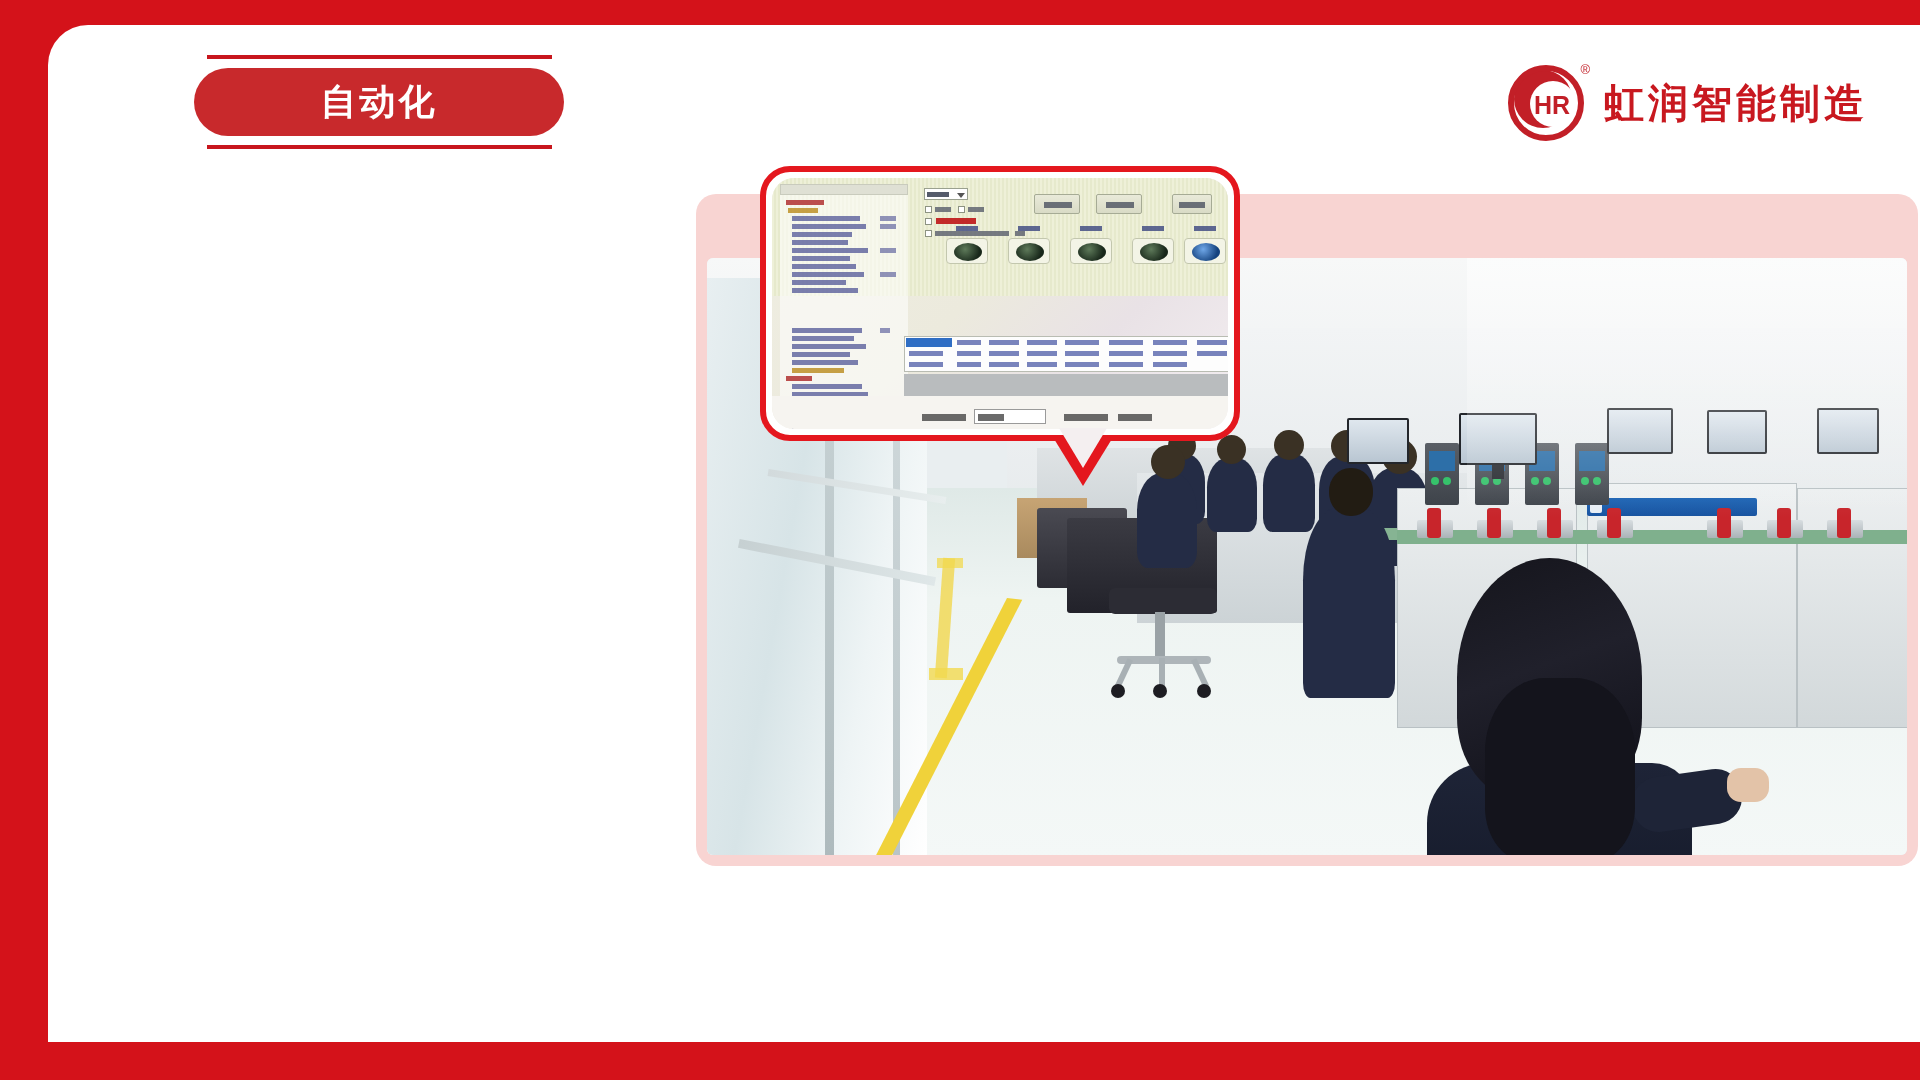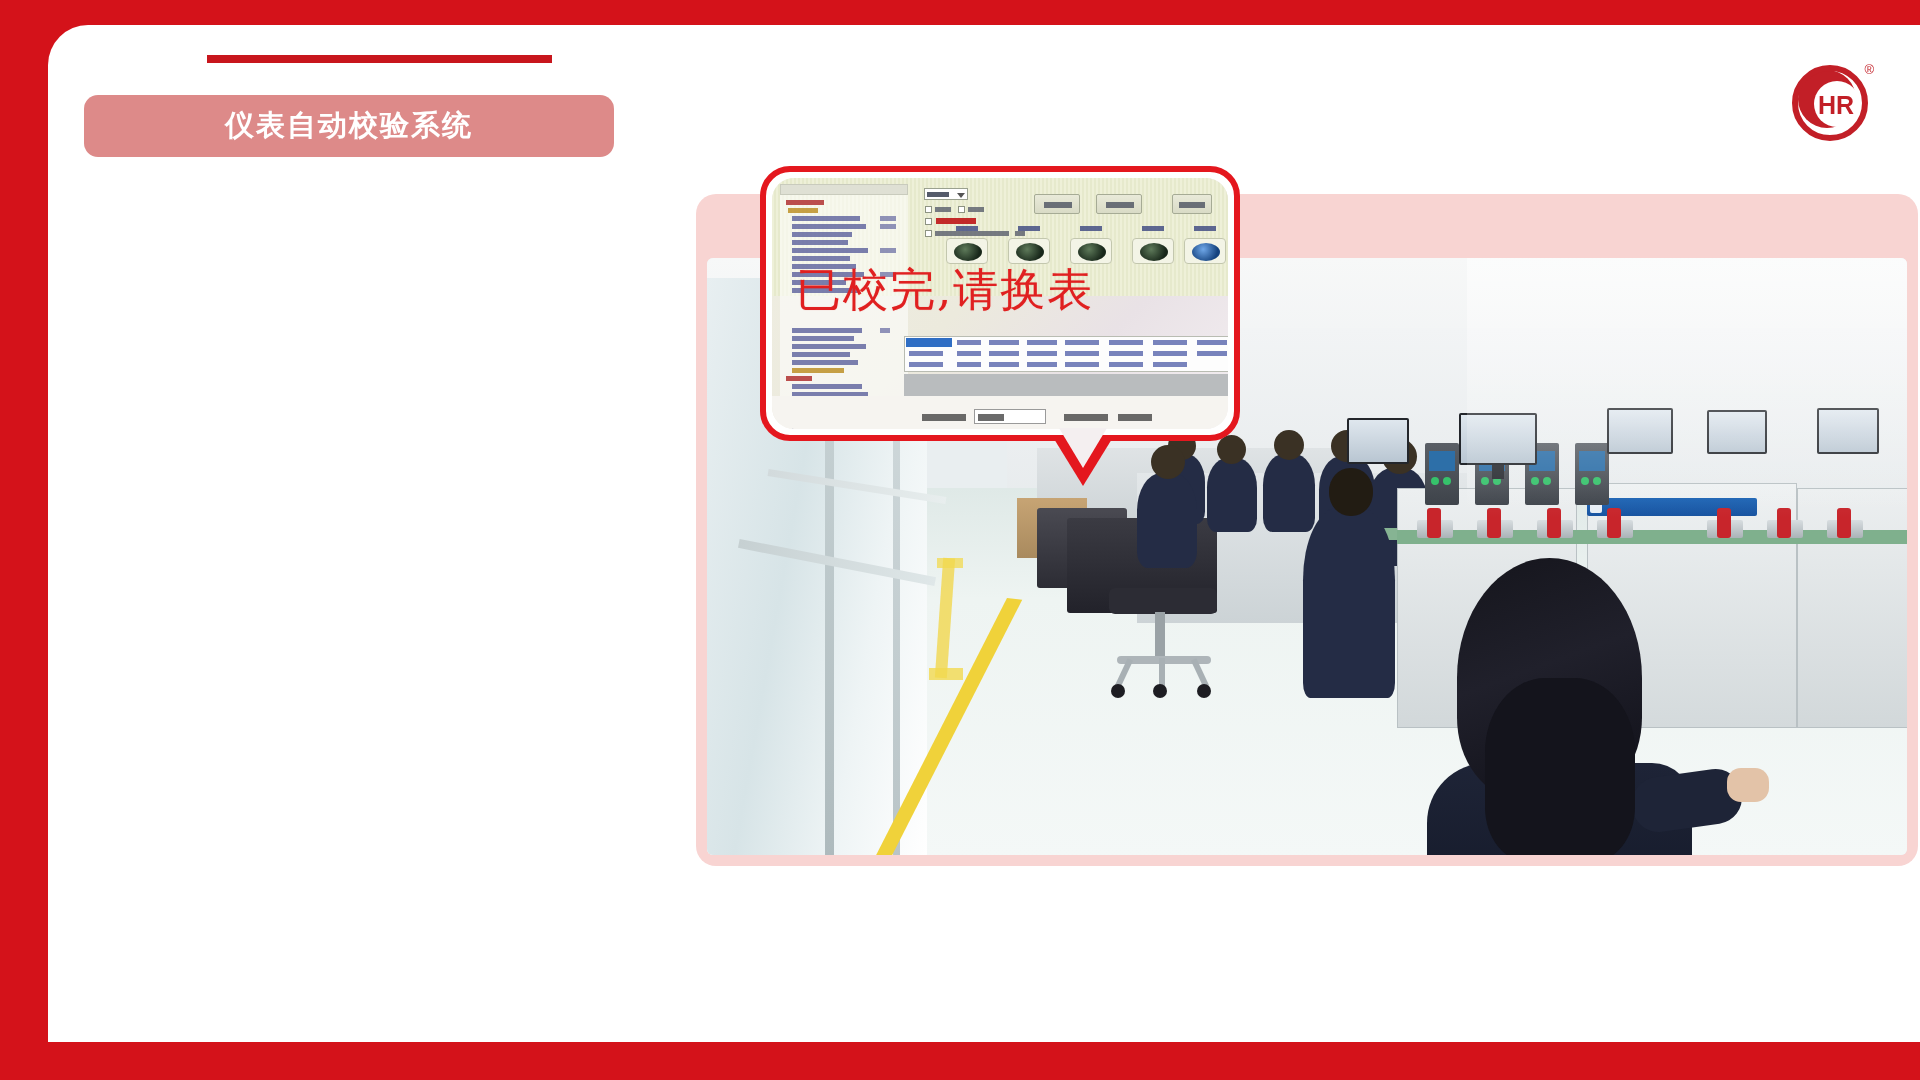--- a/index.html
+++ b/index.html
@@ -307,37 +307,38 @@
 <body>
 
 <div id="frame-red-border"></div>
 
 <div id="page-white">
 
   <div id="left-col">
 
     <div class="rule"></div>
 
+    <div id="title-pill">
+      <span class="t">自动化</span>
+    </div>
 
     <div class="rule"></div>
 
-    <div id="subtitle-bar">
-      <span class="t">仪表自动校验系统</span>
-    </div>
 
   </div>
 
   <div id="logo">
     <div id="logo-mark">
       <div class="cdisc"></div>
       <div class="cnotch"></div>
       <div class="ring"></div>
       <div class="hr">HR</div>
       <div class="reg">®</div>
     </div>
+    <div id="logo-text">虹润智能制造</div>
   </div>
 
   <div id="media">
 
     <div id="pink-backing"></div>
 
     <div id="photo">
       <div class="ph p-ceiling"></div>
       <div class="ph p-backwall"></div>
       <div class="ph p-floor"></div>
@@ -593,21 +594,20 @@
         </div>
         <div class="sw sw-gray"></div>
 
         <div class="sw sw-bottom"></div>
         <i class="sw-lbl" style="left:150px;top:236px;width:44px;"></i>
         <i class="sw-input" style="left:202px;top:231px;width:72px;height:15px;"></i>
         <i class="sw-lbl" style="left:206px;top:236px;width:26px;"></i>
         <i class="sw-lbl" style="left:292px;top:236px;width:44px;"></i>
         <i class="sw-lbl" style="left:346px;top:236px;width:34px;"></i>
 
-        <div class="sw-bigred">已校完,请换表</div>
       </div>
     </div>
     <div id="callout-tail-in"></div>
 
   </div>
 </div>
 
 <div id="bottom-red-strip"></div>
 
 </body></html>

